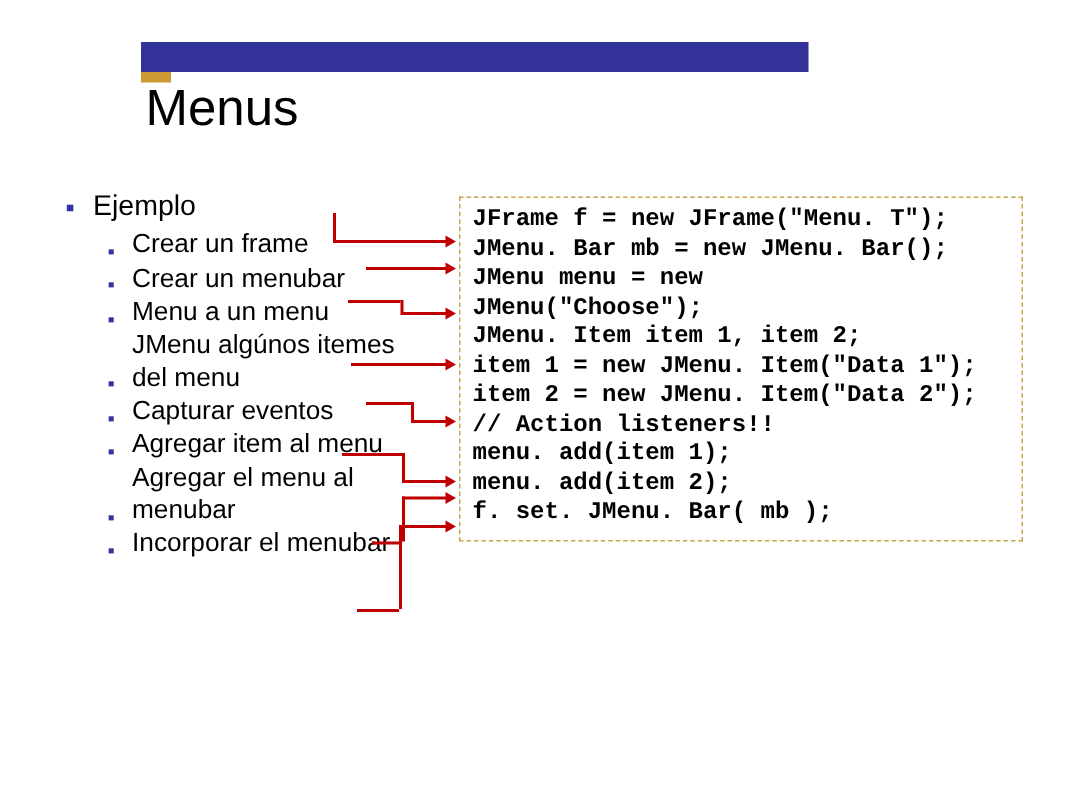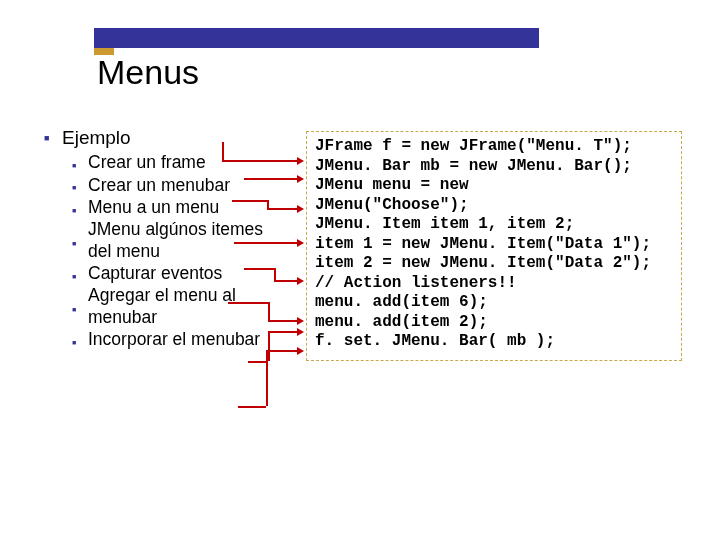--- a/index.html
+++ b/index.html
@@ -68,21 +68,21 @@
     color: #333399;
     font-size: 9px;
     padding-top: 7px;
   }
   .sub-list {
     padding-left: 28px;
     font-size: 17.5px;
   }
   .sub-item {
     display: flex;
-    align-items: center;
+    align-items: flex-end;
     margin-bottom: 1px;
   }
   .bullet-l2 {
     flex: 0 0 16px;
     color: #333399;
     font-size: 7px;
     padding-top: 7px;
   }
   .sub-item .txt {
     flex: 1;
@@ -157,20 +157,24 @@
         <div class="bullet-l2">■</div>
         <div class="txt">Menu a un menu</div>
       </div>
       <div class="sub-item">
         <div class="bullet-l2">■</div>
         <div class="txt">JMenu algúnos itemes del menu</div>
       </div>
       <div class="sub-item">
         <div class="bullet-l2">■</div>
         <div class="txt">Capturar eventos</div>
+      </div>
+      <div class="sub-item">
+        <div class="bullet-l2">■</div>
+        <div class="txt">Agregar item al menu</div>
       </div>
       <div class="sub-item">
         <div class="bullet-l2">■</div>
         <div class="txt">Agregar el menu al menubar</div>
       </div>
       <div class="sub-item">
         <div class="bullet-l2">■</div>
         <div class="txt">Incorporar el menubar</div>
       </div>
     </div>
@@ -225,18 +229,18 @@
 
   <div class="code-box">
     <div class="codeline">JFrame f = new JFrame("Menu. T");</div>
     <div class="codeline">JMenu. Bar mb = new JMenu. Bar();</div>
     <div class="codeline">JMenu menu = new</div>
     <div class="codeline">JMenu("Choose");</div>
     <div class="codeline">JMenu. Item item 1, item 2;</div>
     <div class="codeline">item 1 = new JMenu. Item("Data 1");</div>
     <div class="codeline">item 2 = new JMenu. Item("Data 2");</div>
     <div class="codeline">// Action listeners!!</div>
-    <div class="codeline">menu. add(item 6);</div>
+    <div class="codeline">menu. add(item 1);</div>
     <div class="codeline">menu. add(item 2);</div>
     <div class="codeline">f. set. JMenu. Bar( mb );</div>
   </div>
 
 </div>
 
 </body></html>

